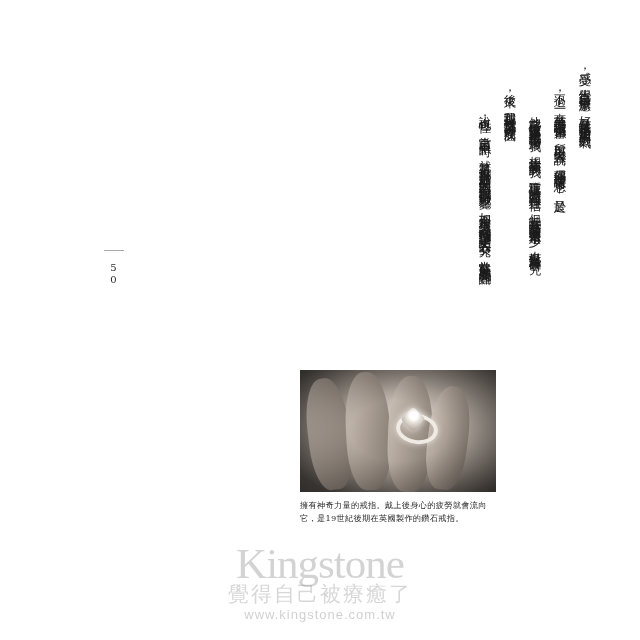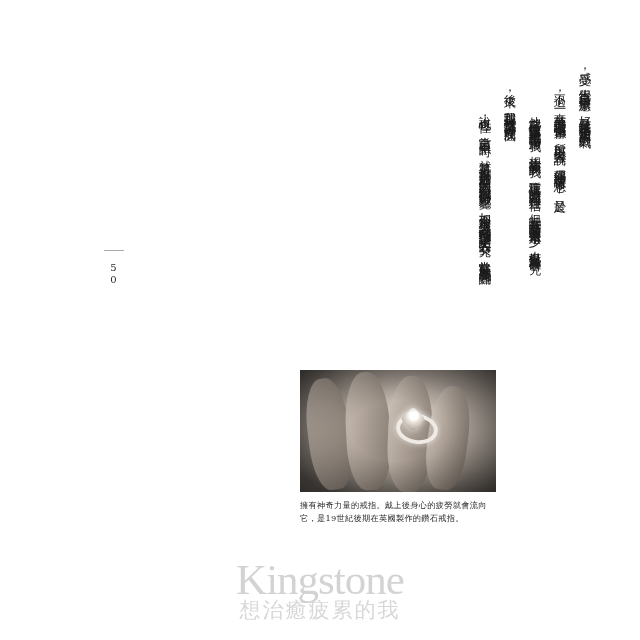--- a/index.html
+++ b/index.html
@@ -201,16 +201,17 @@
       <div class="ring"></div>
       <div class="gem"></div>
       <div class="vignette"></div>
     </div>
     <div class="caption">擁有神奇力量的戒指。戴上後身心的疲勞就會流向它，是19世紀後期在英國製作的鑽石戒指。</div>
   </div>
 
 
   <div class="watermark">
     <div class="wm-main">Kingstone</div>
-    <div class="wm-sub">想治癒疲累的我</div>
+    <div class="wm-sub">覺得自己被療癒了</div>
+    <div class="wm-url">www.kingstone.com.tw</div>
   </div>
 
 </div>
 
 </body></html>

